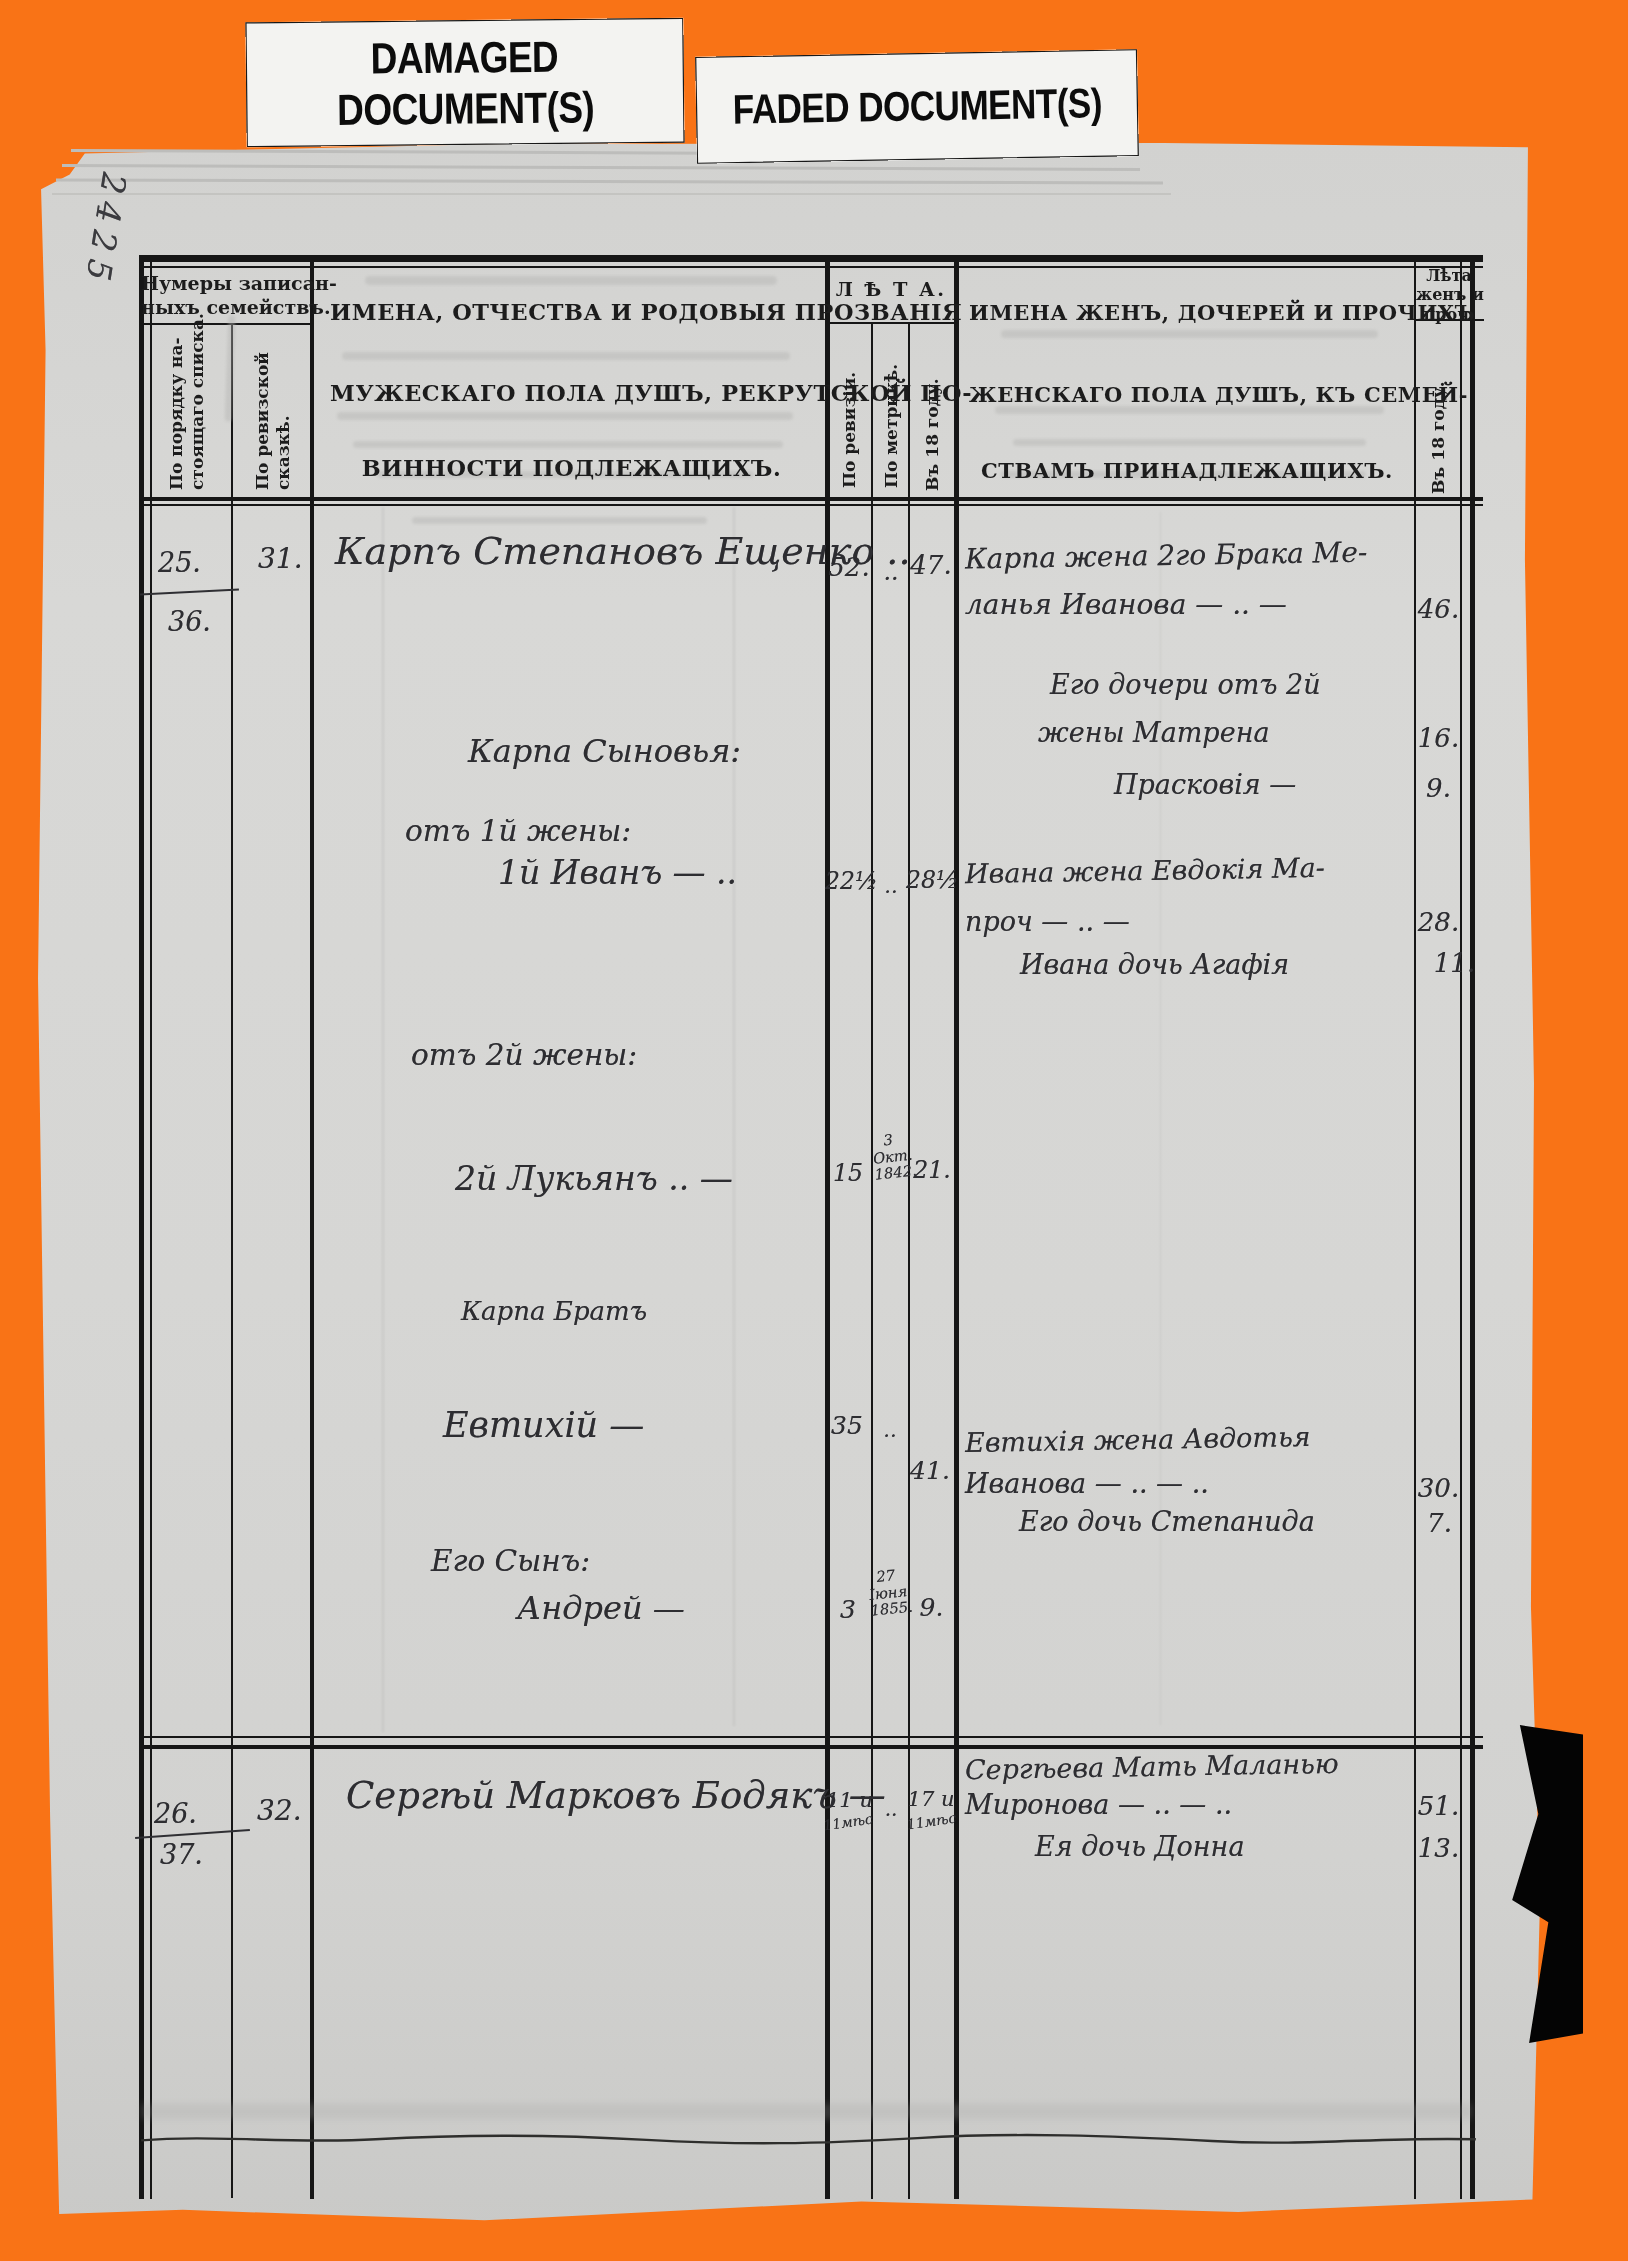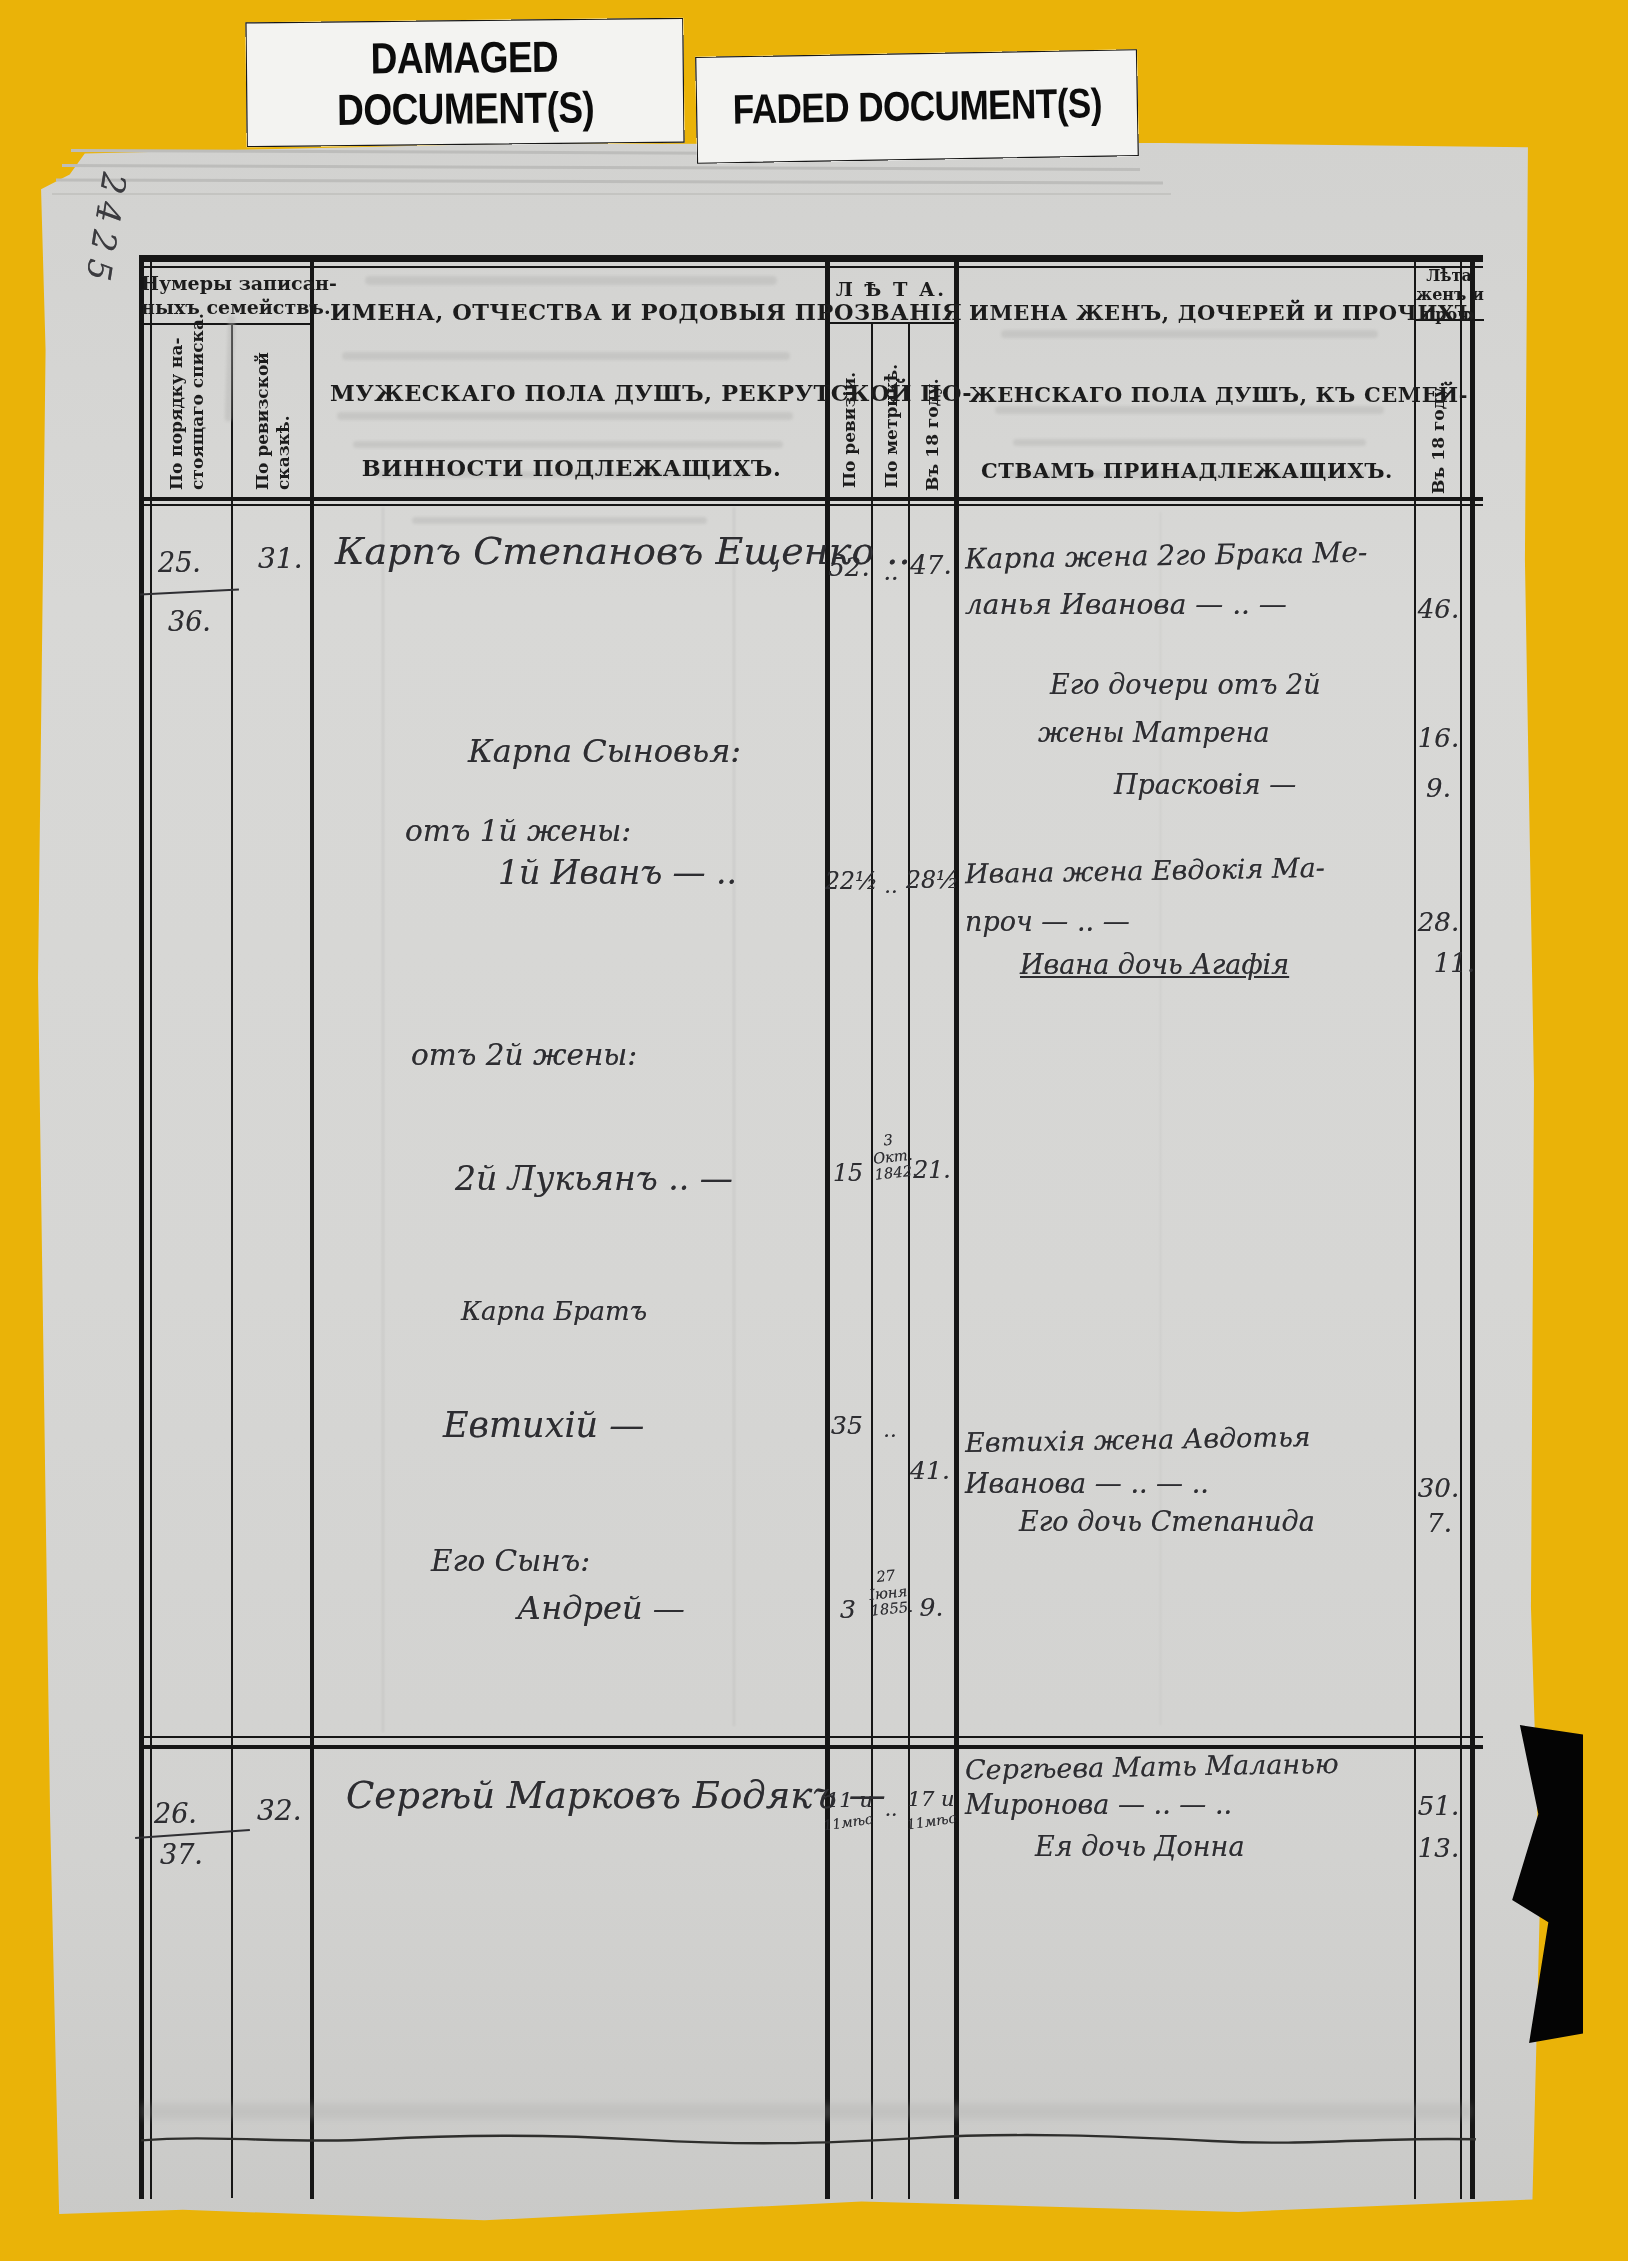--- a/index.html
+++ b/index.html
@@ -1,16 +1,16 @@
 <!DOCTYPE html>
 <html style="font-size:9.4px"><head>
 <meta charset="utf-8">
 <style>
   html,body{margin:0;padding:0;background:#000;}
-  .canvas{position:relative;width:1628px;height:2261px;background:#eab308;overflow:hidden;
+  .canvas{position:relative;width:1628px;height:2261px;background:#f97316;overflow:hidden;
           font-family:"DejaVu Serif",serif;}
   .paper{position:absolute;left:32px;top:141px;width:1508px;height:2094px;
          background:linear-gradient(180deg,#d2d2d0 0%,#d8d8d6 22%,#d6d6d4 55%,#d2d2d0 82%,#c9c9c7 100%);
          clip-path:polygon(0.6% 2.3%,2.5% 1.6%,3.5% 0.6%,30% 0.15%,75% 0.1%,99.2% 0.3%,99% 20%,99.6% 45%,99.4% 70%,100% 84%,99.5% 98.3%,80% 98.9%,55% 98.4%,30% 99.3%,10% 98.8%,1.8% 99%,1.2% 80%,0.4% 40%,0.9% 10%);}
   .edge{position:absolute;background:#bdbdbb;}
   .hl,.vl{position:absolute;background:#161616;}
   .print{position:absolute;color:#1c1c1c;font-weight:bold;white-space:nowrap;}
   .ctr{text-align:center;}
   .vtext{transform-origin:0 0;transform:rotate(-90deg);white-space:nowrap;}
   .hand{position:absolute;font-style:italic;color:#2d2d31;white-space:nowrap;
@@ -182,21 +182,21 @@
   <div class="hand" style="left:1038px;top:717px;font-size:27px;">жены Матрена</div>
   <div class="hand ctr" style="left:1416px;top:723px;width:45px;font-size:26px;">16.</div>
 
   <div class="hand" style="left:1114px;top:769px;font-size:27px;">Прасковія —</div>
   <div class="hand ctr" style="left:1421px;top:773px;width:35px;font-size:26px;">9.</div>
 
   <div class="hand" style="left:965px;top:855px;font-size:27px;transform:rotate(-1deg);">Ивана жена Евдокія Ма-</div>
   <div class="hand" style="left:965px;top:906px;font-size:27px;">проч — .. —</div>
   <div class="hand ctr" style="left:1416px;top:907px;width:45px;font-size:26px;">28.</div>
 
-  <div class="hand" style="left:1020px;top:949px;font-size:27px;text-decoration:underline;">Ивана дочь Агафія</div>
+  <div class="hand" style="left:1020px;top:949px;font-size:27px;">Ивана дочь Агафія</div>
   <div class="hand ctr" style="left:1416px;top:948px;width:45px;font-size:26px;padding-left:16px;">11.</div>
 
   <div class="hand" style="left:965px;top:1424px;font-size:27px;transform:rotate(-1deg);">Евтихія жена Авдотья</div>
   <div class="hand" style="left:965px;top:1468px;font-size:27px;">Иванова — .. — ..</div>
   <div class="hand ctr" style="left:1416px;top:1473px;width:45px;font-size:26px;">30.</div>
 
   <div class="hand" style="left:1019px;top:1506px;font-size:27px;">Его дочь Степанида</div>
   <div class="hand ctr" style="left:1422px;top:1508px;width:35px;font-size:26px;">7.</div>
 
   <div class="hand" style="left:154px;top:1798px;font-size:27px;">26.</div>

